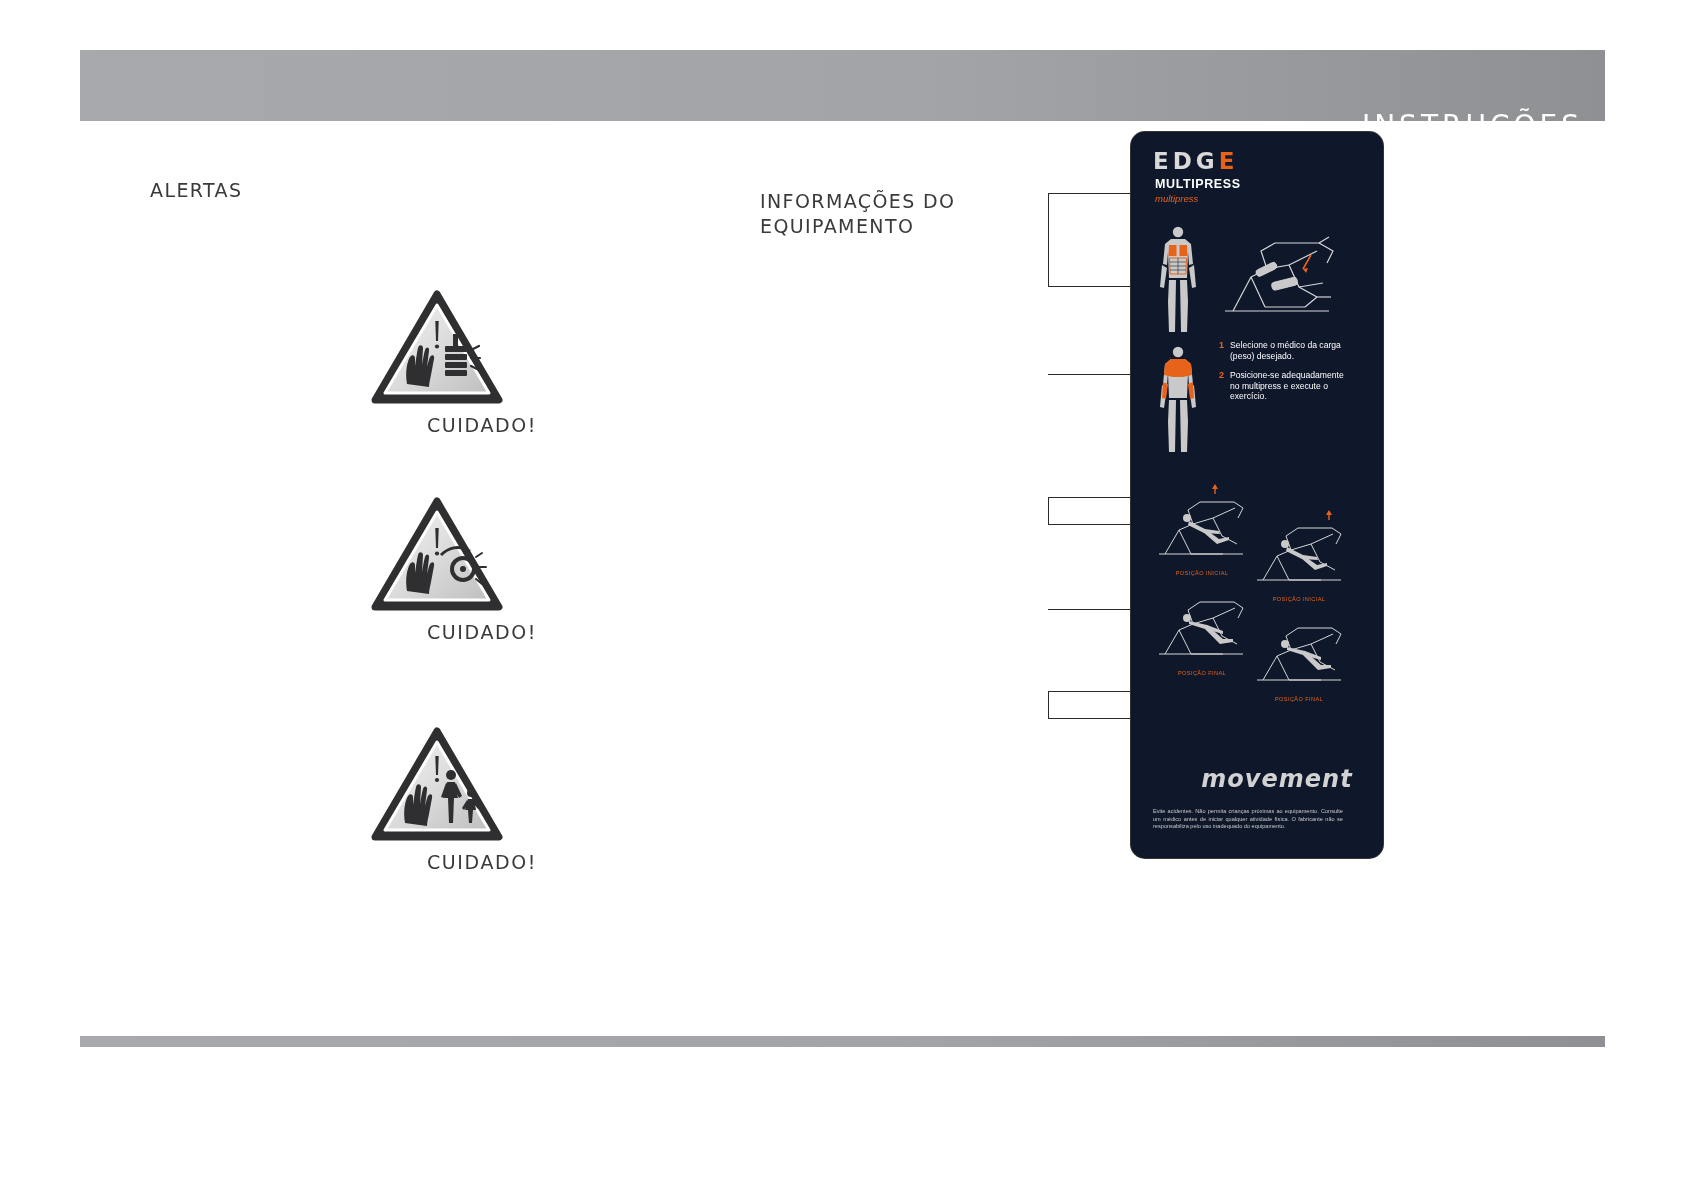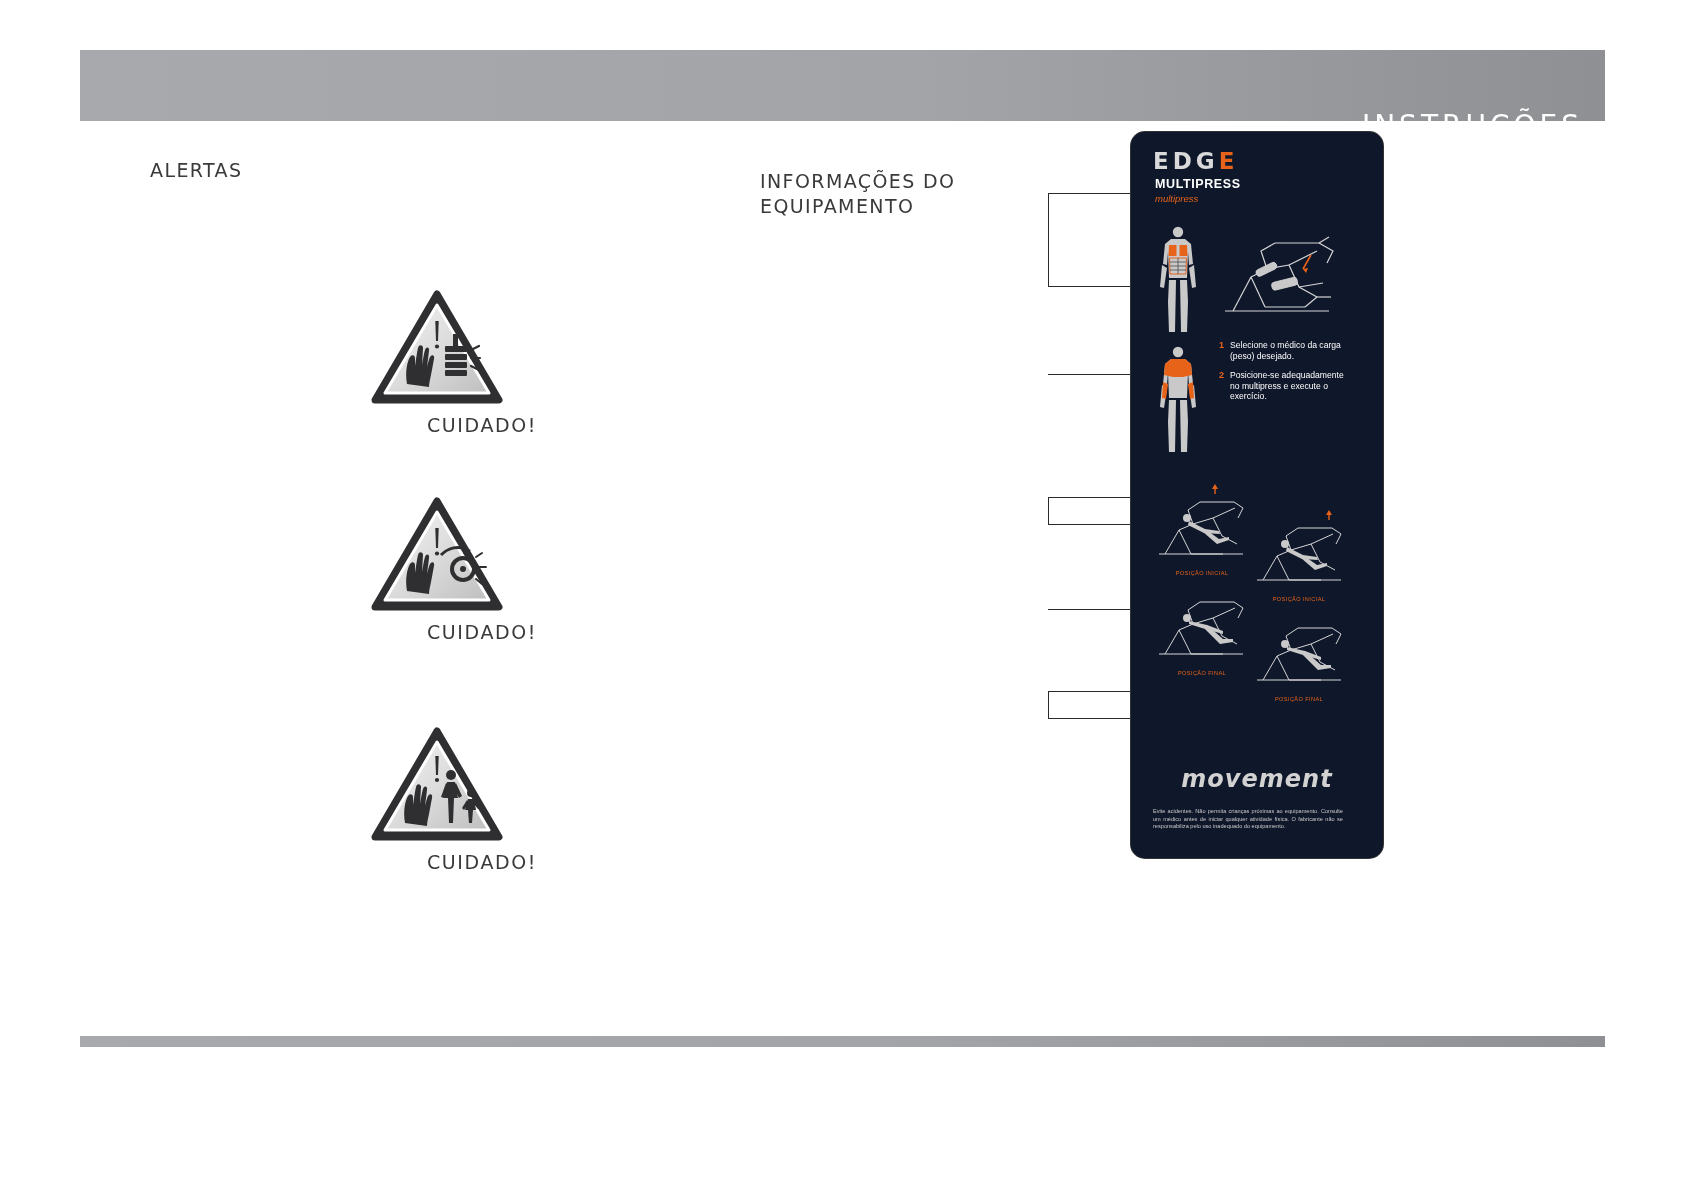--- a/index.html
+++ b/index.html
@@ -50,20 +50,21 @@
 
   
   .section-title {
     position: absolute;
     font-family: "DejaVu Sans", sans-serif;
     color: #3a3a3c;
     font-size: 19px;
     letter-spacing: 1.4px;
     line-height: 25px;
     white-space: pre-line;
+    margin-top: 20px;
   }
   #title-alertas { left: 150px; top: 158px; }
   #title-equip   { left: 760px; top: 169px; }
 
   
   .warn-block {
     position: absolute;
     left: 337px;
     width: 200px;
     text-align: right;
@@ -176,20 +177,21 @@
     left: 0;
     top: 633px;
     width: 100%;
     text-align: center;
     font-family: "DejaVu Sans", sans-serif;
     font-style: italic;
     font-weight: bold;
     font-size: 24px;
     letter-spacing: 1px;
     color: #d2d2d2;
+    padding-left: 20px;
   }
   .disclaimer {
     position: absolute;
     left: 22px;
     top: 676px;
     width: 190px;
     color: #c9c9c9;
     font-size: 5.6px;
     line-height: 7.6px;
     text-align: justify;

